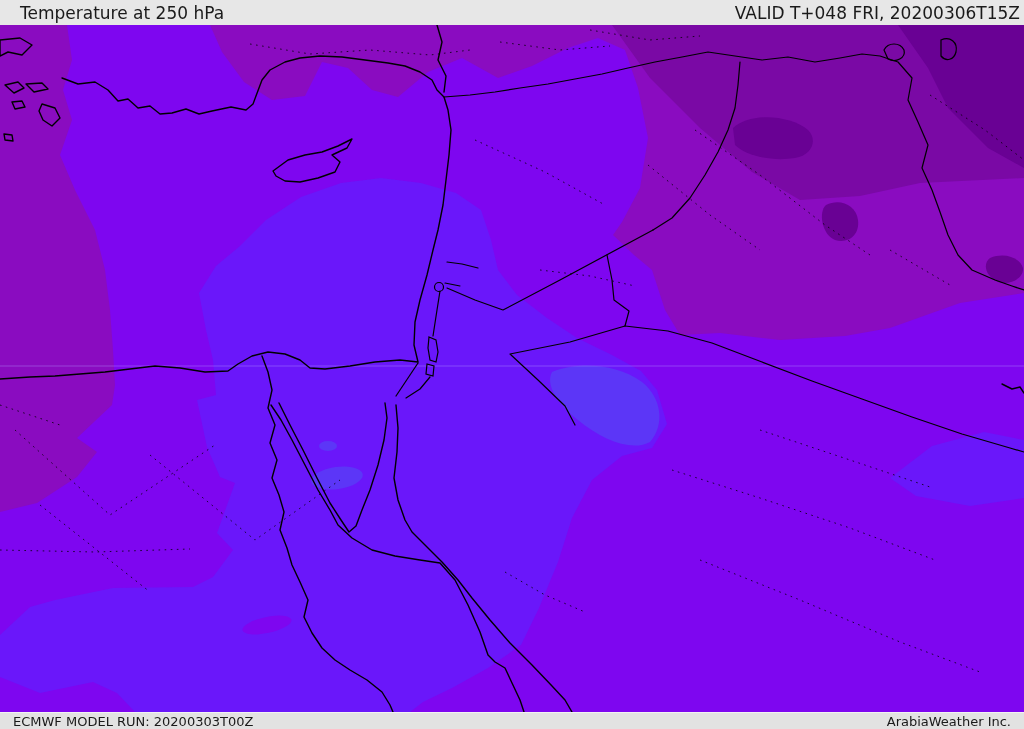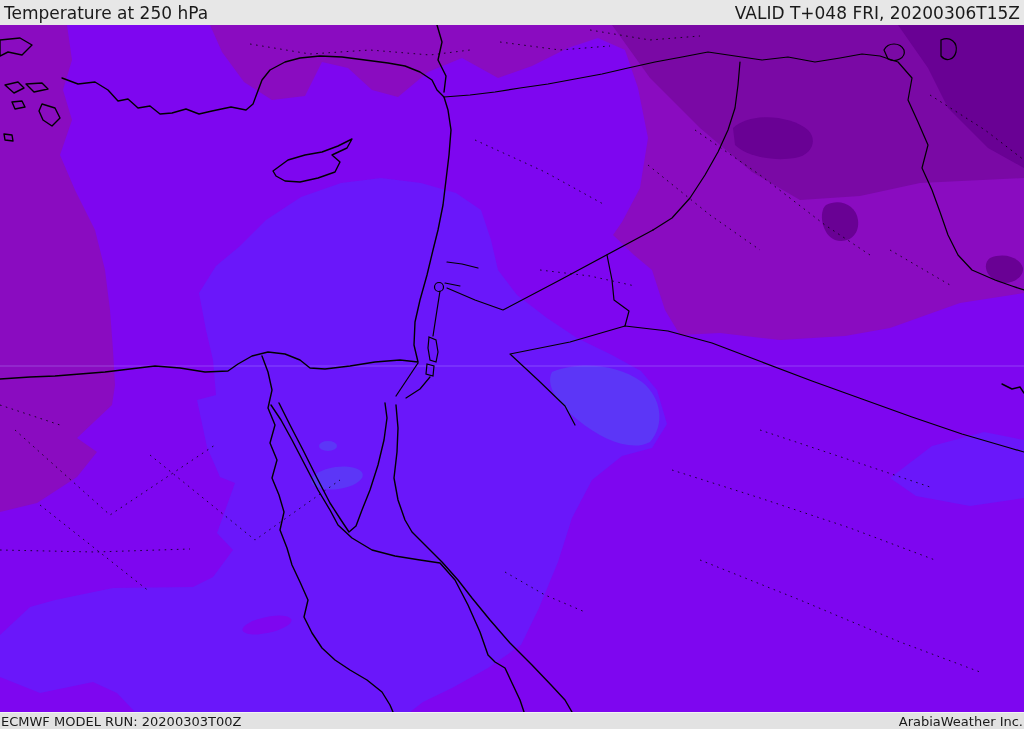--- a/index.html
+++ b/index.html
@@ -1,24 +1,24 @@
 <!DOCTYPE html>
 <html><head>
 <meta charset="utf-8">
 <style>
   html,body{margin:0;padding:0;background:#fff;}
   .screen{position:relative;width:1024px;height:729px;overflow:hidden;
           font-family:"DejaVu Sans","Liberation Sans",sans-serif;background:#7E06F0;}
   .topbar{position:absolute;top:0;left:0;width:1024px;height:25px;background:#E7E7E7;
           display:flex;justify-content:space-between;align-items:flex-end;box-sizing:border-box;
-          padding:0 4px 1px 4px;z-index:3;}
+          padding:0 4px 1px 20px;z-index:3;}
   .topbar .t{font-size:17px;line-height:22px;color:#1a1a1a;white-space:nowrap;}
   .bottombar{position:absolute;top:712px;left:0;width:1024px;height:17px;background:#E2E2E2;
           border-top:1px solid #f2f2f2;display:flex;justify-content:space-between;align-items:center;
-          box-sizing:border-box;padding:0 1px;z-index:3;}
+          box-sizing:border-box;padding:0 13px;z-index:3;}
   .bottombar .b{font-size:13px;line-height:15px;color:#1a1a1a;white-space:nowrap;}
   svg.map{position:absolute;top:25px;left:0;display:block;}
   .coast{fill:none;stroke-width:1.4;stroke-linejoin:round;stroke-linecap:round;}
   .border{fill:none;stroke-width:1.2;stroke-linejoin:round;stroke-linecap:round;}
   .dotted{fill:none;stroke-width:1;stroke-dasharray:1.6 4.5;opacity:.78;}
   .lake{fill:none;stroke-width:1.2;}
 </style>
 </head>
 <body>
 

